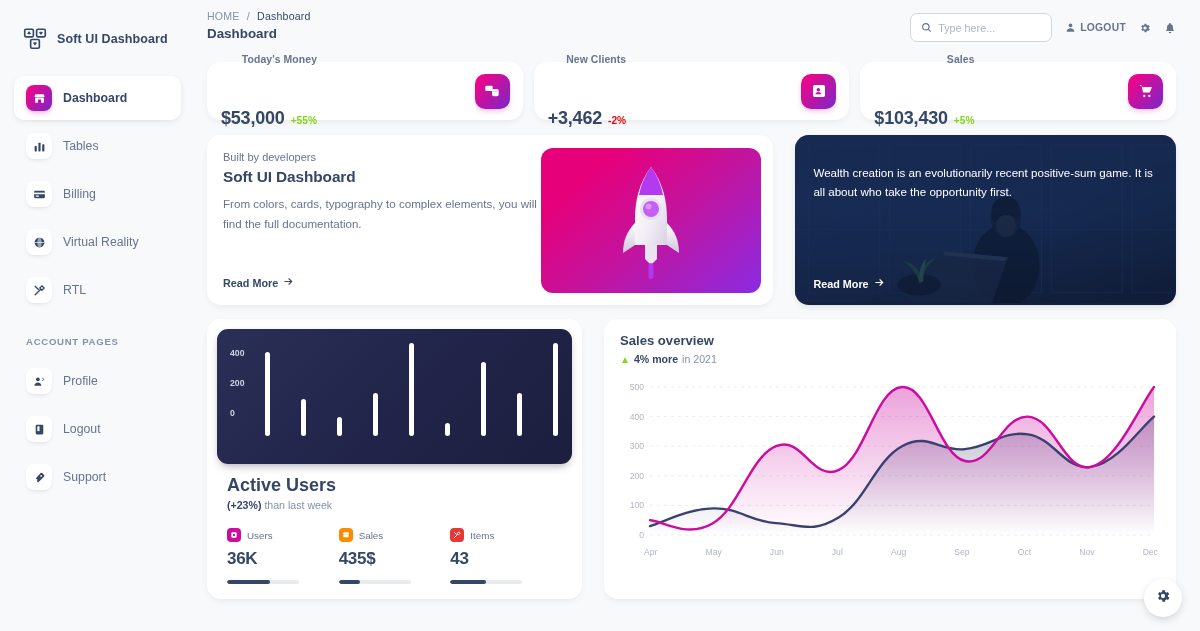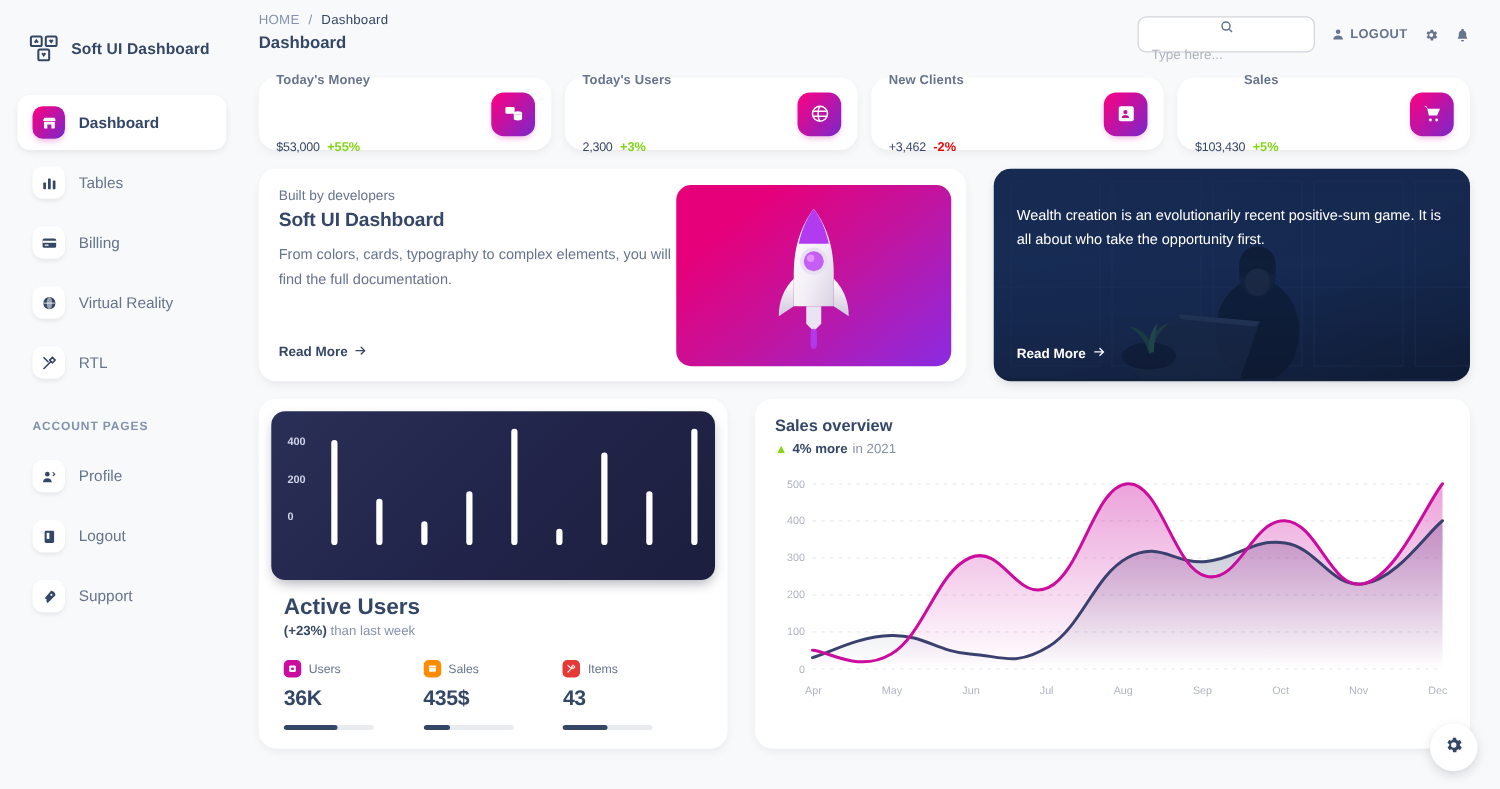--- a/index.html
+++ b/index.html
@@ -51,41 +51,41 @@
   .main { position: absolute; left: 195px; top: 0; width: 1005px; height: 631px; }
 
   .topbar { display: flex; align-items: flex-start; justify-content: space-between; padding: 10px 24px 0 12px; height: 48px; }
   .crumbs { font-size: 10.6px; color: #8392ab; letter-spacing: .2px; }
   .crumbs .sep { margin: 0 4px; }
   .crumbs .cur { color: #344767; }
   .page-title { font-size: 13.4px; font-weight: 700; color: #344767; margin-top: 4px; }
   .topright { display: flex; align-items: center; gap: 13px; padding-top: 3px; }
   .search {
     width: 142px; height: 29px; border: 1px solid #d2d6da; border-radius: 7px;
-    background: #fff; display: flex; align-items: center; gap: 6px; padding: 0 10px; flex-direction: column;
+    background: #fff; display: flex; align-items: center; gap: 6px; padding: 0 10px;
   }
   .search input {
     border: 0; outline: 0; font-size: 10.8px; color: #8392ab; width: 100%;
     font-family: "Liberation Sans", sans-serif; background: transparent;
   }
   .search input::placeholder { color: #adb5bd; }
   .tr-item { display: flex; align-items: center; gap: 4px; font-size: 10.3px; font-weight: 700; color: #67748e; letter-spacing: .3px; cursor: pointer; }
   .tr-ic { display: flex; align-items: center; }
 
   
   .stats { display: flex; gap: 11px; padding: 14px 24px 0 12px; }
   .stat {
     flex: 1; background: #fff; border-radius: 14px; height: 58px;
     box-shadow: 0 3px 9px -3px rgba(20,20,43,.10);
     display: flex; align-items: center; justify-content: space-between;
     padding: 0 13px 0 14px;
   }
   .stat-label { font-size: 10.4px; color: #67748e; font-weight: 600; letter-spacing: .1px; text-align: right; }
   .stat-row { display: flex; align-items: baseline; gap: 6px; margin-top: 3px; }
-  .stat-value { font-size: 10px; font-weight: 400; color: #344767; letter-spacing: -.2px; margin-top: 40px; }
+  .stat-value { font-size: 18px; font-weight: 700; color: #344767; letter-spacing: -.2px; margin-top: 40px; }
   .stat-delta { font-size: 10.2px; font-weight: 700; }
   .up { color: #82d616; }
   .down { color: #ea0606; }
   .stat-icon {
     width: 35px; height: 35px; border-radius: 10px;
     background: linear-gradient(310deg,#7928ca,#ff0080);
     display: flex; align-items: center; justify-content: center;
     box-shadow: 0 3px 6px -2px rgba(203,12,159,.35);
   }
   .stat-icon svg { width: 16px; height: 16px; }
@@ -329,35 +329,20 @@
         </div>
         <span class="stat-icon">
           <svg viewBox="0 0 24 24" fill="#fff">
               <rect x="2" y="4" width="11" height="8" rx="1.5"></rect>
               <ellipse cx="17" cy="11" rx="5" ry="2"></ellipse>
               <path d="M12 11v7c0 1.1 2.2 2 5 2s5-.9 5-2v-7c0 1.1-2.2 2-5 2s-5-.9-5-2z"></path>
             </svg>
         </span>
       </div>
 
-      <div class="stat">
-        <div>
-          <div class="stat-label">Today's Users</div>
-          <div class="stat-row">
-            <span class="stat-value">2,300</span>
-            <span class="stat-delta up">+3%</span>
-          </div>
-        </div>
-        <span class="stat-icon">
-          <svg viewBox="0 0 24 24" fill="none" stroke="#fff" stroke-width="1.8">
-              <circle cx="12" cy="12" r="9"></circle>
-              <path d="M12 3c-3 3-3 15 0 18M3.5 9h17M3.5 15h17"></path>
-            </svg>
-        </span>
-      </div>
 
       <div class="stat">
         <div>
           <div class="stat-label">New Clients</div>
           <div class="stat-row">
             <span class="stat-value">+3,462</span>
             <span class="stat-delta down">-2%</span>
           </div>
         </div>
         <span class="stat-icon">

